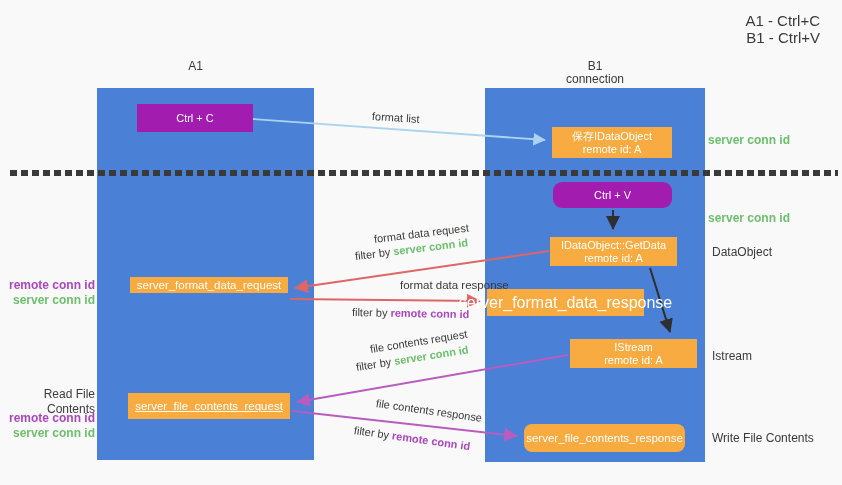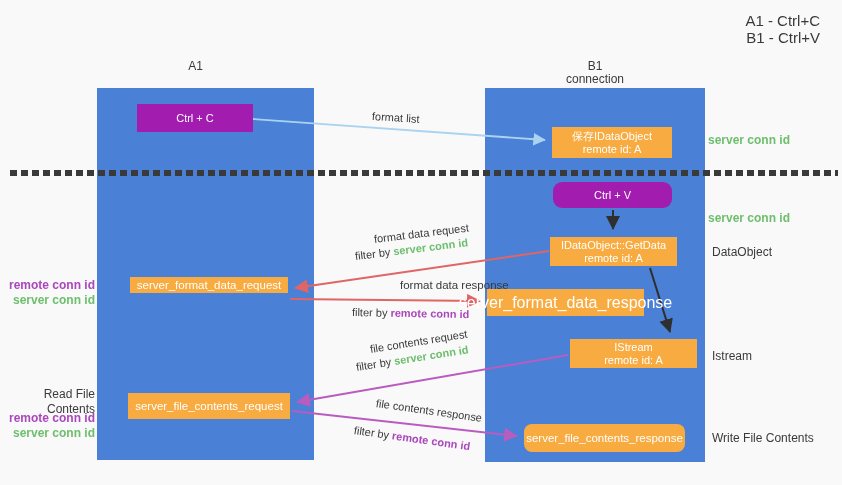--- a/index.html
+++ b/index.html
@@ -28,21 +28,21 @@
     color:#fff;font-size:11px;line-height:13px;text-align:center;box-sizing:border-box;}
   .node.green{background:#a21caf;}
   .node.orange{background:#f7ab40;}
   .n-ctrlc{left:137px;top:104px;width:116px;height:28px;}
   .n-saveobj{left:552px;top:127px;width:120px;height:31px;}
   .n-ctrlv{left:553px;top:182px;width:119px;height:26px;border-radius:9px;}
   .n-getdata{left:550px;top:237px;width:127px;height:29px;}
   .n-fmtreq{left:130px;top:277px;width:158px;height:16px;font-size:11.5px;}
   .n-fmtresp{left:487px;top:289px;width:157px;height:27px;font-size:16px;}
   .n-istream{left:570px;top:339px;width:127px;height:29px;}
-  .n-filereq{left:128px;top:393px;width:162px;height:26px;font-size:11.5px;}
+  .n-filereq{left:128px;top:393px;width:162px;height:26px;font-size:11.5px;text-decoration:underline;}
   .n-fileresp{left:524px;top:424px;width:161px;height:28px;font-size:11.5px;border-radius:8px;}
   
   .arrows{top:0;left:0;z-index:5;pointer-events:none;}
   
   .elabel{z-index:7;font-size:11px;white-space:nowrap;color:#3a3a3a;transform-origin:left center;}
   .lab-formatlist{left:372px;top:110px;transform:rotate(3.5deg);}
   .lab-fdr{left:374px;top:233px;transform:rotate(-7deg);}
   .lab-filter1{left:355px;top:250px;transform:rotate(-7deg);}
   .lab-fdresp{left:367px;top:279px;font-size:11.5px;margin-left:33px;}
   .lab-filter2{left:352px;top:306px;transform:rotate(1deg);}

